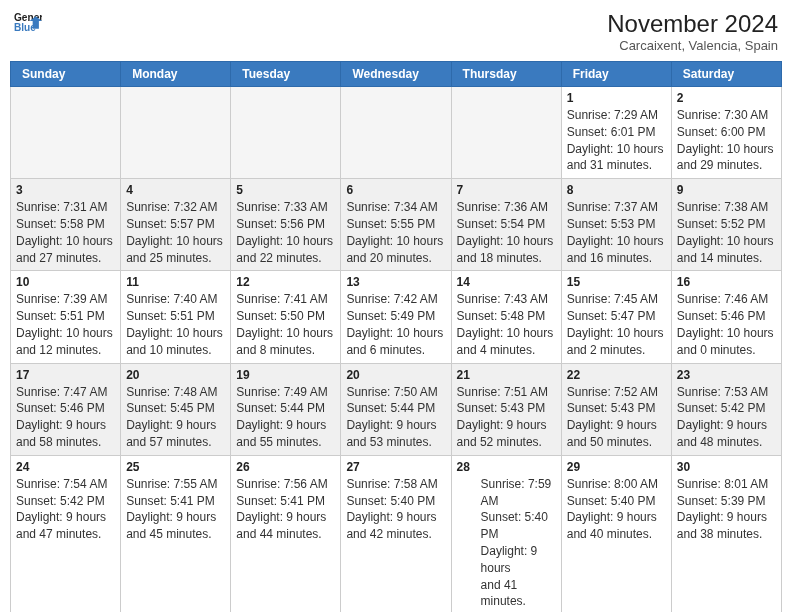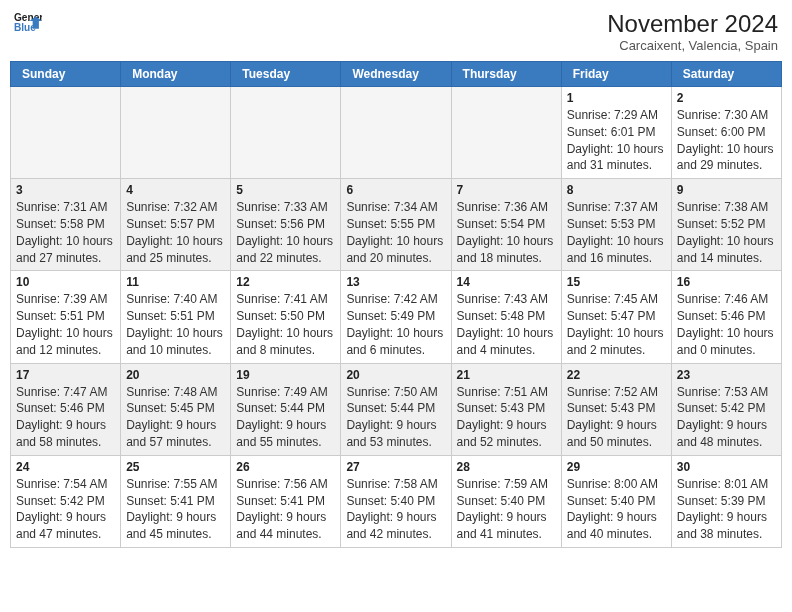--- a/index.html
+++ b/index.html
@@ -308,21 +308,21 @@
         </td>
         <td>
           <span class="day-number">27</span>
           <div class="day-info" style="white-space: pre-line;">Sunrise: 7:58 AM
 Sunset: 5:40 PM
 Daylight: 9 hours
 and 42 minutes.</div>
         </td>
         <td>
           <span class="day-number">28</span>
-          <div class="day-info" style="white-space: pre-line;">Sunrise: 7:59 AM
+          <div class="day-info" style="white-space: pre-line; margin-left: 24px;">Sunrise: 7:59 AM
 Sunset: 5:40 PM
 Daylight: 9 hours
 and 41 minutes.</div>
         </td>
         <td>
           <span class="day-number">29</span>
           <div class="day-info" style="white-space: pre-line;">Sunrise: 8:00 AM
 Sunset: 5:40 PM
 Daylight: 9 hours
 and 40 minutes.</div>

